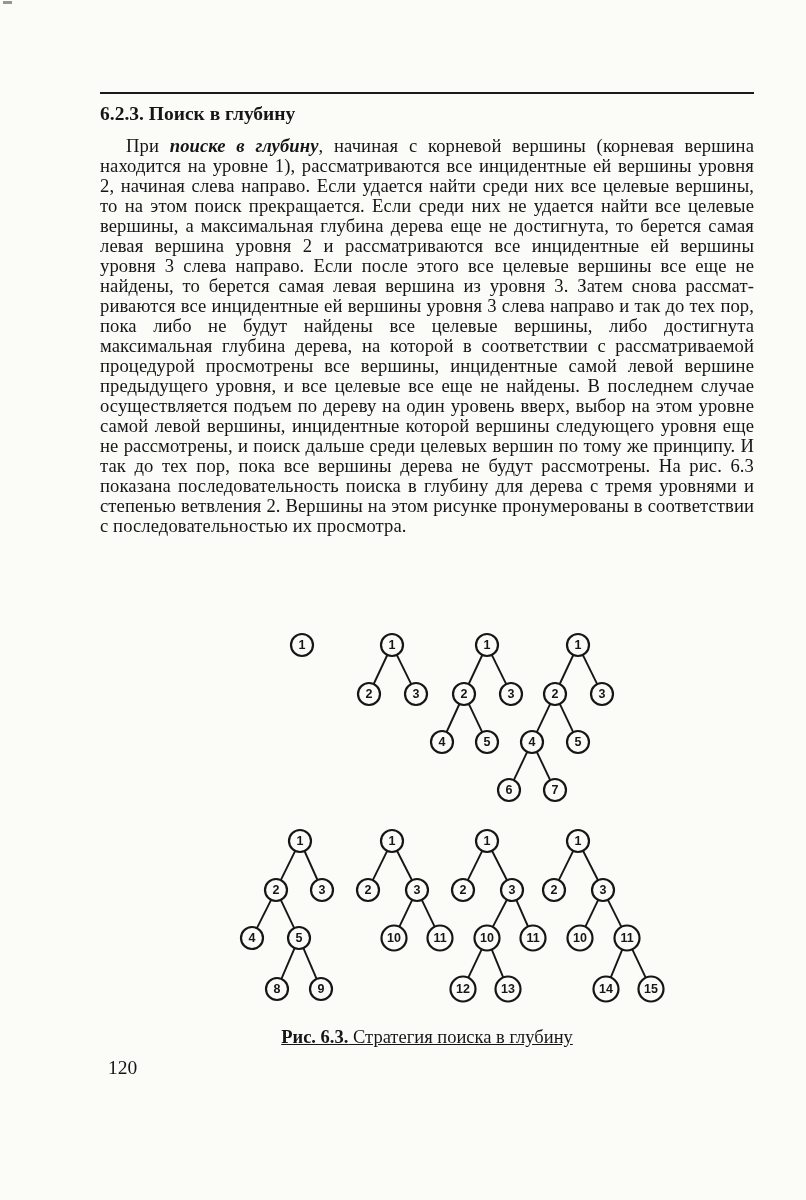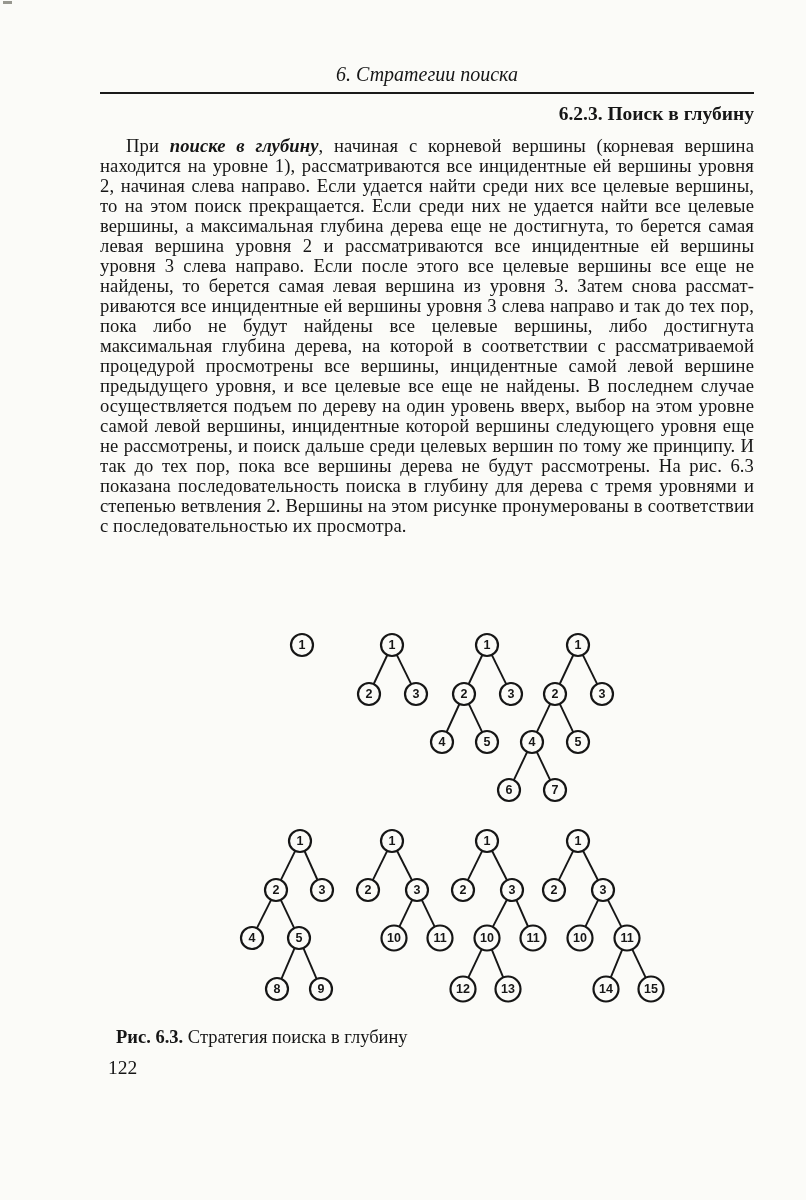--- a/index.html
+++ b/index.html
@@ -28,21 +28,21 @@
   }
   .head-rule {
     position: absolute;
     top: 92px; left: 100px;
     width: 654px; height: 2px;
     background: #1a1a1a;
   }
   .section-title {
     position: absolute;
     top: 102px; left: 100px; width: 654px;
-    text-align: right;
+    text-align: left;
     font-weight: bold;
     font-size: 19.5px;
     line-height: 24px;
   }
   .body-para {
     position: absolute;
     top: 136px; left: 100px; width: 654px;
     font-size: 18.6px;
     line-height: 20px;
     text-align: justify;
@@ -69,39 +69,40 @@
   }
   .tree-node-label {
     font-family: "Liberation Sans", "DejaVu Sans", sans-serif;
     font-weight: bold;
     font-size: 12.5px;
     text-anchor: middle;
     fill: #161616;
   }
   .figure-caption {
     position: absolute;
-    top: 1026px; left: 116px; width: 654px;
+    top: 1026px; left: 100px; width: 654px;
+    text-align: center;
     font-size: 18.5px;
     line-height: 22px;
+    text-decoration: underline;
   }
   .caption-label { font-weight: bold; }
   .page-number {
     position: absolute;
     top: 1057px; left: 108px;
     font-size: 19.5px;
   }
 </style>
 </head>
 <body>
 
 <div class="page">
 
   <div class="artifact-mark"></div>
 
-  <div class="running-head">6. Стратегии поиска</div>
 
   <div class="head-rule"></div>
 
   <div class="section-title">6.2.3. Поиск в глубину</div>
 
   <div class="body-para"><span>При </span><span class="para-em">поиске в глубину</span><span>, начиная с корневой вершины (корневая вершина находится на уровне 1), рассматриваются все инцидентные ей вершины уровня 2, начиная слева направо. Если удается найти среди них все целевые вершины, то на этом поиск прекращается. Если среди них не удается найти все целевые вершины, а максимальная глубина дерева еще не достигнута, то берется самая левая вершина уровня 2 и рассматриваются все инцидентные ей вершины уровня 3 слева направо. Если после этого все целевые вершины все еще не найдены, то берется самая левая вершина из уровня 3. Затем снова рассмат-риваются все инцидентные ей вершины уровня 3 слева направо и так до тех пор, пока либо не будут найдены все целевые вершины, либо достигнута максимальная глубина дерева, на которой в соответствии с рассматриваемой процедурой просмотрены все вершины, инцидентные самой левой вершине предыдущего уровня, и все целевые все еще не найдены. В последнем случае осуществляется подъем по дереву на один уровень вверх, выбор на этом уровне самой левой вершины, инцидентные которой вершины следующего уровня еще не рассмотрены, и поиск дальше среди целевых вершин по тому же принципу. И так до тех пор, пока все вершины дерева не будут рассмотрены. На рис. 6.3 показана последовательность поиска в глубину для дерева с тремя уровнями и степенью ветвления 2. Вершины на этом рисунке пронумерованы в соответствии с последовательностью их просмотра.</span></div>
 
   <svg class="figure-svg" viewBox="0 0 806 1200" xmlns="http://www.w3.org/2000/svg">
       <g>
         <circle cx="302" cy="645" r="11" class="tree-node-circle"></circle>
@@ -234,15 +235,15 @@
         <text x="627" y="938" dy="4.4" class="tree-node-label">11</text>
         <circle cx="606" cy="989" r="12.5" class="tree-node-circle"></circle>
         <text x="606" y="989" dy="4.4" class="tree-node-label">14</text>
         <circle cx="651" cy="989" r="12.5" class="tree-node-circle"></circle>
         <text x="651" y="989" dy="4.4" class="tree-node-label">15</text>
       </g>
     </svg>
 
   <div class="figure-caption"><span class="caption-label">Рис. 6.3.</span><span> Стратегия поиска в глубину</span></div>
 
-  <div class="page-number">122</div>
+  <div class="page-number">120</div>
 
 </div>
 
 </body></html>

